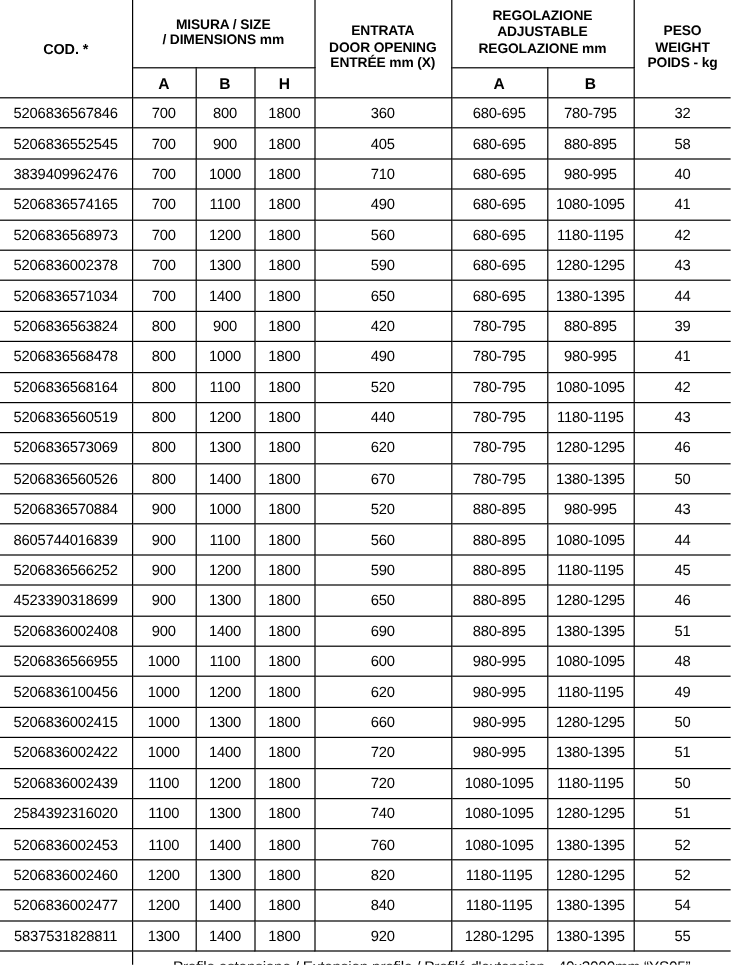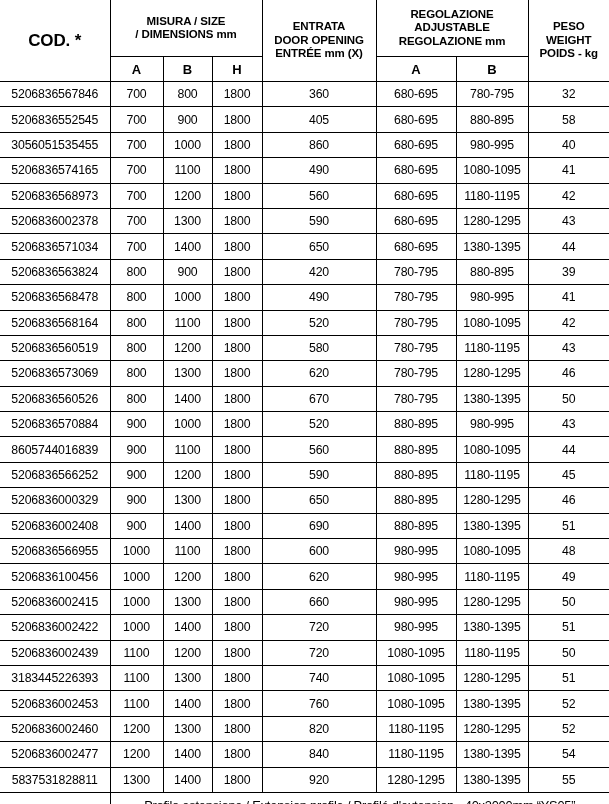--- a/index.html
+++ b/index.html
@@ -43,21 +43,21 @@
     letter-spacing: -0.1px;
     height: 56px;
     padding: 0 2px;
   }
   .hsub {
     font-size: 13px;
     font-weight: bold;
     height: 24px;
   }
   .hcod {
-    font-size: 17px;
+    font-size: 12px;
     font-weight: bold;
     letter-spacing: -0.1px;
   }
 
   .cell {
     font-size: 12.3px;
     height: 24.4px;
     letter-spacing: -0.15px;
     white-space: nowrap;
   }
@@ -142,25 +142,25 @@
         <td class="cell code">5206836552545</td>
         <td class="cell">700</td>
         <td class="cell">900</td>
         <td class="cell">1800</td>
         <td class="cell">405</td>
         <td class="cell">680-695</td>
         <td class="cell">880-895</td>
         <td class="cell">58</td>
       </tr>
       <tr>
-        <td class="cell code">3056051535455</td>
-        <td class="cell">700</td>
-        <td class="cell">1000</td>
-        <td class="cell">1800</td>
-        <td class="cell">860</td>
+        <td class="cell code">3839409962476</td>
+        <td class="cell">700</td>
+        <td class="cell">1000</td>
+        <td class="cell">1800</td>
+        <td class="cell">710</td>
         <td class="cell">680-695</td>
         <td class="cell">980-995</td>
         <td class="cell">40</td>
       </tr>
       <tr>
         <td class="cell code">5206836574165</td>
         <td class="cell">700</td>
         <td class="cell">1100</td>
         <td class="cell">1800</td>
         <td class="cell">490</td>
@@ -226,21 +226,21 @@
         <td class="cell">520</td>
         <td class="cell">780-795</td>
         <td class="cell">1080-1095</td>
         <td class="cell">42</td>
       </tr>
       <tr>
         <td class="cell code">5206836560519</td>
         <td class="cell">800</td>
         <td class="cell">1200</td>
         <td class="cell">1800</td>
-        <td class="cell">580</td>
+        <td class="cell">440</td>
         <td class="cell">780-795</td>
         <td class="cell">1180-1195</td>
         <td class="cell">43</td>
       </tr>
       <tr>
         <td class="cell code">5206836573069</td>
         <td class="cell">800</td>
         <td class="cell">1300</td>
         <td class="cell">1800</td>
         <td class="cell">620</td>
@@ -282,21 +282,21 @@
         <td class="cell code">5206836566252</td>
         <td class="cell">900</td>
         <td class="cell">1200</td>
         <td class="cell">1800</td>
         <td class="cell">590</td>
         <td class="cell">880-895</td>
         <td class="cell">1180-1195</td>
         <td class="cell">45</td>
       </tr>
       <tr>
-        <td class="cell code">5206836000329</td>
+        <td class="cell code">4523390318699</td>
         <td class="cell">900</td>
         <td class="cell">1300</td>
         <td class="cell">1800</td>
         <td class="cell">650</td>
         <td class="cell">880-895</td>
         <td class="cell">1280-1295</td>
         <td class="cell">46</td>
       </tr>
       <tr>
         <td class="cell code">5206836002408</td>
@@ -352,21 +352,21 @@
         <td class="cell code">5206836002439</td>
         <td class="cell">1100</td>
         <td class="cell">1200</td>
         <td class="cell">1800</td>
         <td class="cell">720</td>
         <td class="cell">1080-1095</td>
         <td class="cell">1180-1195</td>
         <td class="cell">50</td>
       </tr>
       <tr>
-        <td class="cell code">3183445226393</td>
+        <td class="cell code">2584392316020</td>
         <td class="cell">1100</td>
         <td class="cell">1300</td>
         <td class="cell">1800</td>
         <td class="cell">740</td>
         <td class="cell">1080-1095</td>
         <td class="cell">1280-1295</td>
         <td class="cell">51</td>
       </tr>
       <tr>
         <td class="cell code">5206836002453</td>

